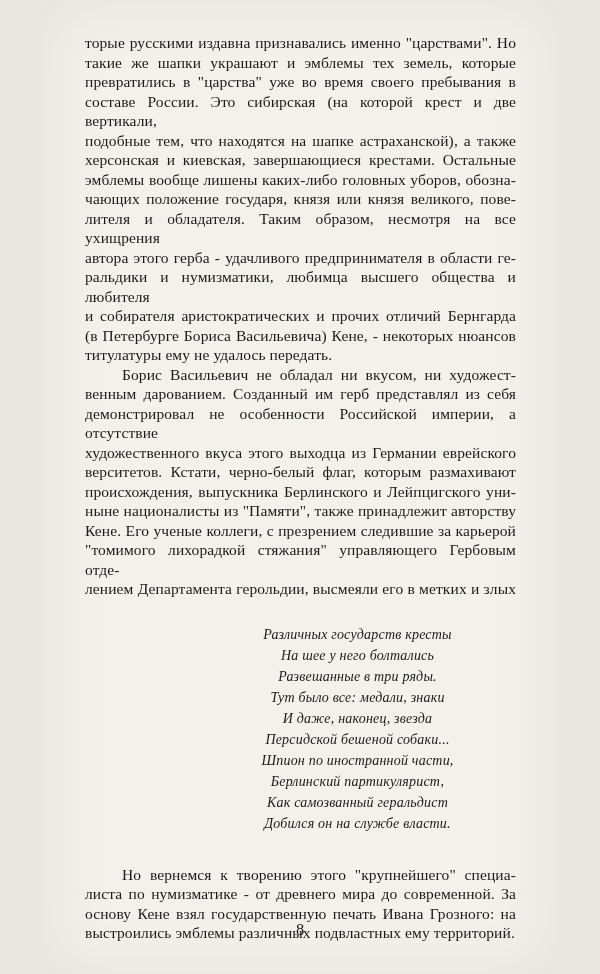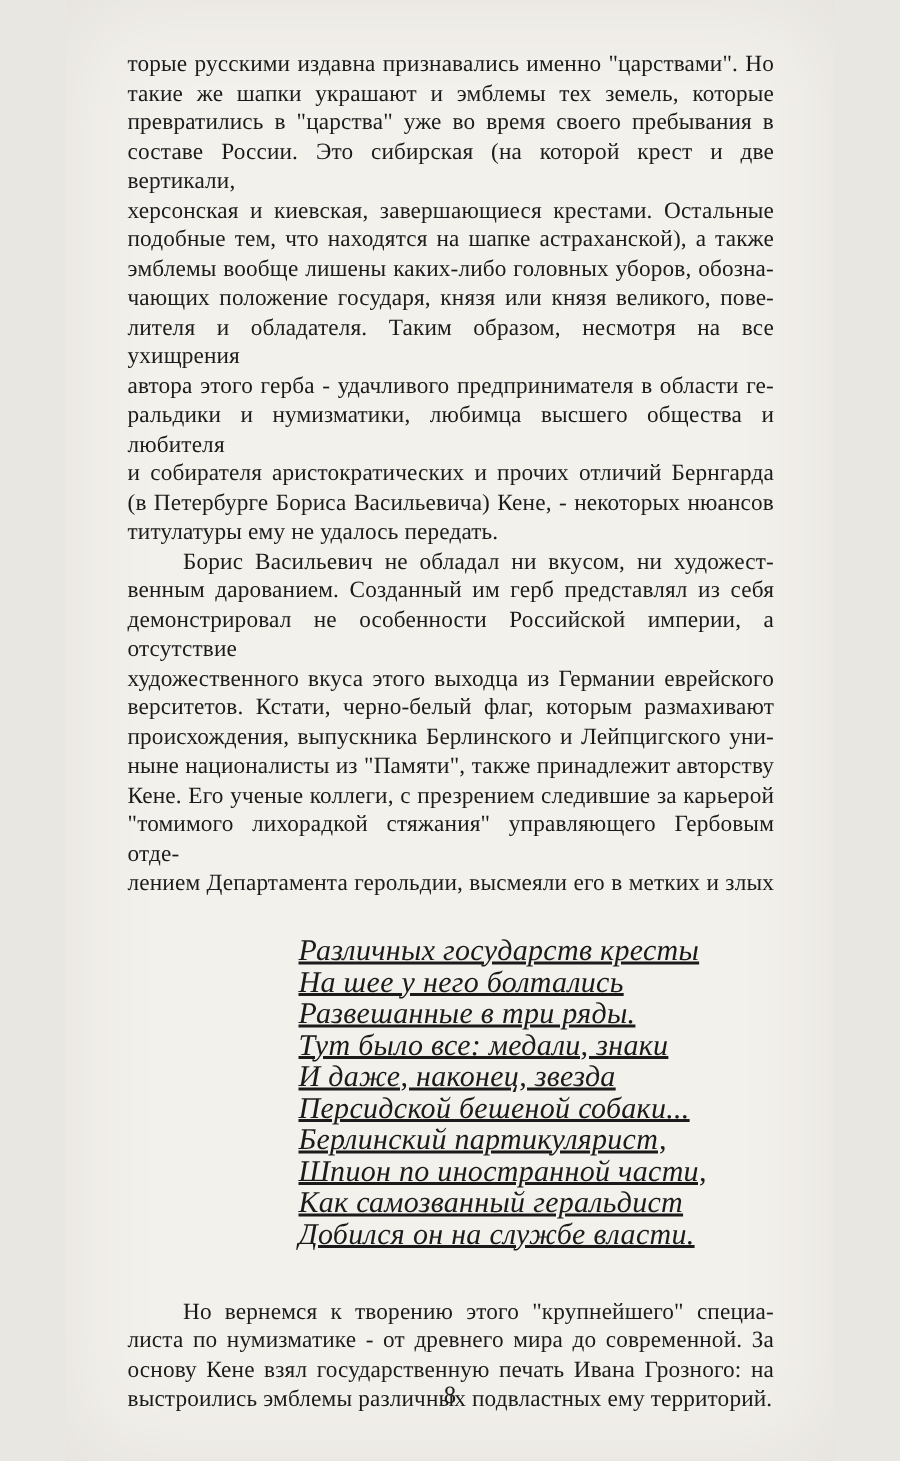--- a/index.html
+++ b/index.html
@@ -32,25 +32,24 @@
   }
   .para .line.indent {
     text-indent: 37px;
   }
   .poem {
     margin-top: 25px;
     margin-left: 114px;
     font-style: italic;
   }
   .poem .line {
-    font-size: 20px;
+    font-size: 14px;
     line-height: 21px;
     letter-spacing: 0.2px;
-    text-align: left;
-    text-decoration: underline;
+    text-align: center;
   }
   .closing {
     margin-top: 31px;
   }
   .page-number {
     position: absolute;
     left: 0;
     right: 0;
     bottom: 34px;
     text-align: center;
@@ -61,22 +60,22 @@
 </head>
 <body>
 
 <div class="page">
 
   <div class="para">
     <div class="line">торые русскими издавна признавались именно "царствами". Но</div>
     <div class="line">такие же шапки украшают и эмблемы тех земель, которые</div>
     <div class="line">превратились в "царства" уже во время своего пребывания в</div>
     <div class="line">составе России. Это сибирская (на которой крест и две вертикали,</div>
+    <div class="line">подобные тем, что находятся на шапке астраханской), а также</div>
     <div class="line">херсонская и киевская, завершающиеся крестами. Остальные</div>
-    <div class="line">подобные тем, что находятся на шапке астраханской), а также</div>
     <div class="line">эмблемы вообще лишены каких-либо головных уборов, обозна-</div>
     <div class="line">чающих положение государя, князя или князя великого, пове-</div>
     <div class="line">лителя и обладателя. Таким образом, несмотря на все ухищрения</div>
     <div class="line">автора этого герба - удачливого предпринимателя в области ге-</div>
     <div class="line">ральдики и нумизматики, любимца высшего общества и любителя</div>
     <div class="line">и собирателя аристократических и прочих отличий Бернгарда</div>
     <div class="line">(в Петербурге Бориса Васильевича) Кене, - некоторых нюансов</div>
     <div class="line last">титулатуры ему не удалось передать.</div>
   </div>
 
@@ -93,22 +92,22 @@
     <div class="line">лением Департамента герольдии, высмеяли его в метких и злых</div>
   </div>
 
   <div class="poem">
     <div class="line">Различных государств кресты</div>
     <div class="line">На шее у него болтались</div>
     <div class="line">Развешанные в три ряды.</div>
     <div class="line">Тут было все: медали, знаки</div>
     <div class="line">И даже, наконец, звезда</div>
     <div class="line">Персидской бешеной собаки...</div>
+    <div class="line">Шпион по иностранной части,</div>
     <div class="line">Берлинский партикулярист,</div>
-    <div class="line">Шпион по иностранной части,</div>
     <div class="line">Как самозванный геральдист</div>
     <div class="line">Добился он на службе власти.</div>
   </div>
 
   <div class="para closing">
     <div class="line indent">Но вернемся к творению этого "крупнейшего" специа-</div>
     <div class="line">листа по нумизматике - от древнего мира до современной. За</div>
     <div class="line">основу Кене взял государственную печать Ивана Грозного: на</div>
     <div class="line last">выстроились эмблемы различных подвластных ему территорий.</div>
   </div>

